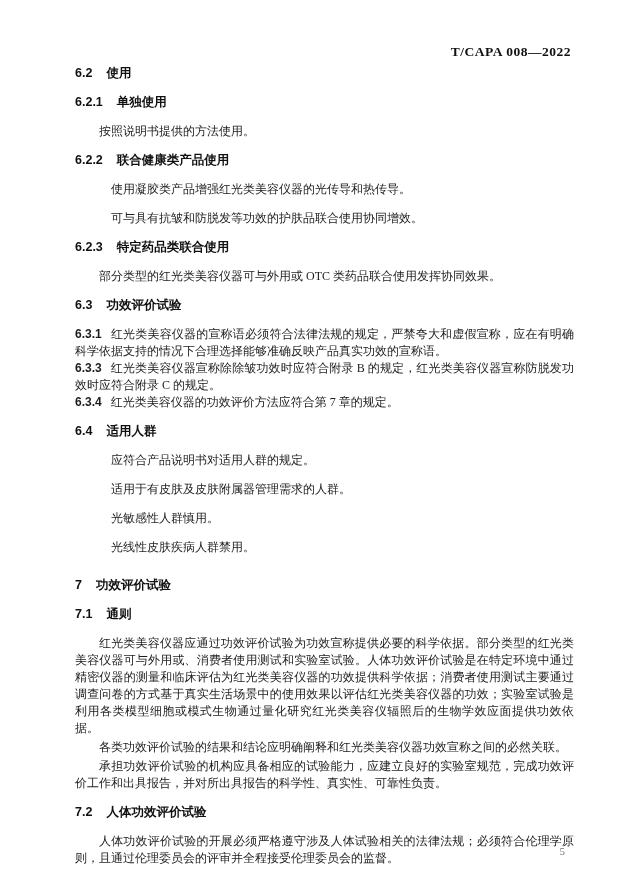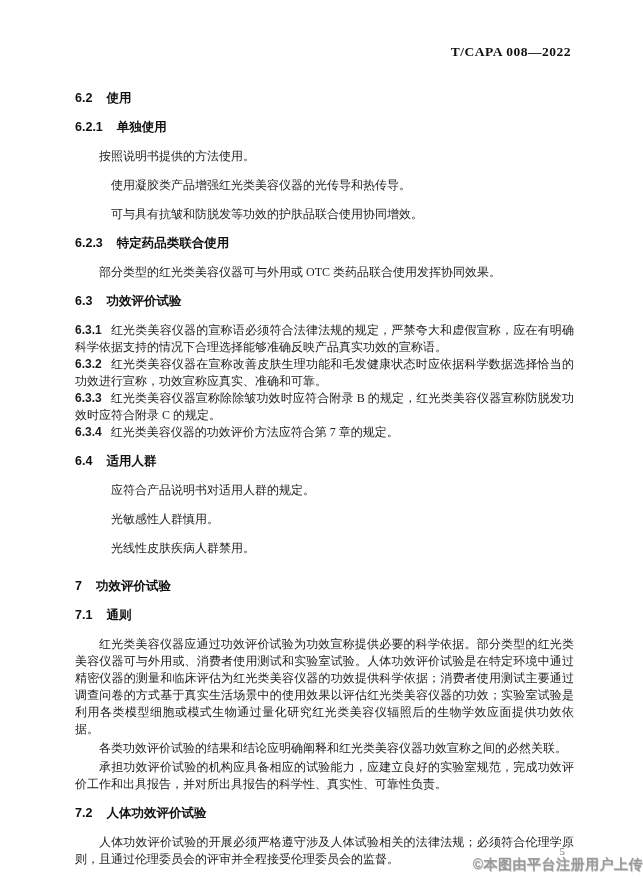--- a/index.html
+++ b/index.html
@@ -15,21 +15,21 @@
     position:absolute;top:44px;right:72px;
     font-family:"Liberation Serif", serif;
     font-weight:bold;
     font-size:13.5px;
     letter-spacing:0.5px;
     color:#111;
   }
   .content{
     position:absolute;
     left:75px;right:69px;top:0;
-    padding-top:78px;
+    padding-top:53px;
     font-size:12px;
     line-height:17px;
   }
   .h2,.h3,.h4{
     font-family:"Liberation Sans", sans-serif;
     font-weight:bold;
     font-size:12.5px;
     line-height:17px;
     color:#111;
   }
@@ -85,48 +85,49 @@
 
     <div class="h3">
       <span class="num">6.2</span><span class="ttl">使用</span>
     </div>
 
     <div class="h4">
       <span class="num">6.2.1</span><span class="ttl">单独使用</span>
     </div>
     <p class="para">按照说明书提供的方法使用。</p>
 
+    <div class="h4">
+      <span class="num">6.2.2</span><span class="ttl">联合健康类产品使用</span>
+    </div>
     <p class="line">使用凝胶类产品增强红光类美容仪器的光传导和热传导。</p>
     <p class="line">可与具有抗皱和防脱发等功效的护肤品联合使用协同增效。</p>
 
     <div class="h4">
       <span class="num">6.2.3</span><span class="ttl">特定药品类联合使用</span>
     </div>
     <p class="para">部分类型的红光类美容仪器可与外用或 OTC 类药品联合使用发挥协同效果。</p>
 
     <div class="h3">
       <span class="num">6.3</span><span class="ttl">功效评价试验</span>
     </div>
     <p class="np">
       <span class="num">6.3.1</span><span>红光类美容仪器的宣称语必须符合法律法规的规定，严禁夸大和虚假宣称，应在有明确科学依据支持的情况下合理选择能够准确反映产品真实功效的宣称语。</span>
     </p>
     <p class="np">
-      <span class="num">6.3.2</span><span>红光类美容仪器在宣称改善皮肤生理功能和毛发健康状态时应依据科学数据选择恰当的功效进行宣称，功效宣称应真实、准确和可靠。</span>
-    </p>
-    <p class="np">
       <span class="num">6.3.3</span><span>红光类美容仪器宣称除除皱功效时应符合附录 B 的规定，红光类美容仪器宣称防脱发功效时应符合附录 C 的规定。</span>
     </p>
     <p class="np">
       <span class="num">6.3.4</span><span>红光类美容仪器的功效评价方法应符合第 7 章的规定。</span>
     </p>
 
     <div class="h3">
       <span class="num">6.4</span><span class="ttl">适用人群</span>
     </div>
     <p class="line">应符合产品说明书对适用人群的规定。</p>
+    <p class="line">适用于有皮肤及皮肤附属器管理需求的人群。</p>
     <p class="line">光敏感性人群慎用。</p>
     <p class="line">光线性皮肤疾病人群禁用。</p>
 
     <div class="h2">
       <span class="num">7</span><span class="ttl">功效评价试验</span>
     </div>
 
     <div class="h3">
       <span class="num">7.1</span><span class="ttl">通则</span>
     </div>
@@ -135,15 +136,14 @@
     <p class="para">承担功效评价试验的机构应具备相应的试验能力，应建立良好的实验室规范，完成功效评价工作和出具报告，并对所出具报告的科学性、真实性、可靠性负责。</p>
 
     <div class="h3">
       <span class="num">7.2</span><span class="ttl">人体功效评价试验</span>
     </div>
     <p class="para">人体功效评价试验的开展必须严格遵守涉及人体试验相关的法律法规；必须符合伦理学原则，且通过伦理委员会的评审并全程接受伦理委员会的监督。</p>
 
   </div>
 
   <div class="page-number">5</div>
-  <div class="watermark">©本图由平台注册用户上传</div>
 
 </div>
 
 </body></html>

